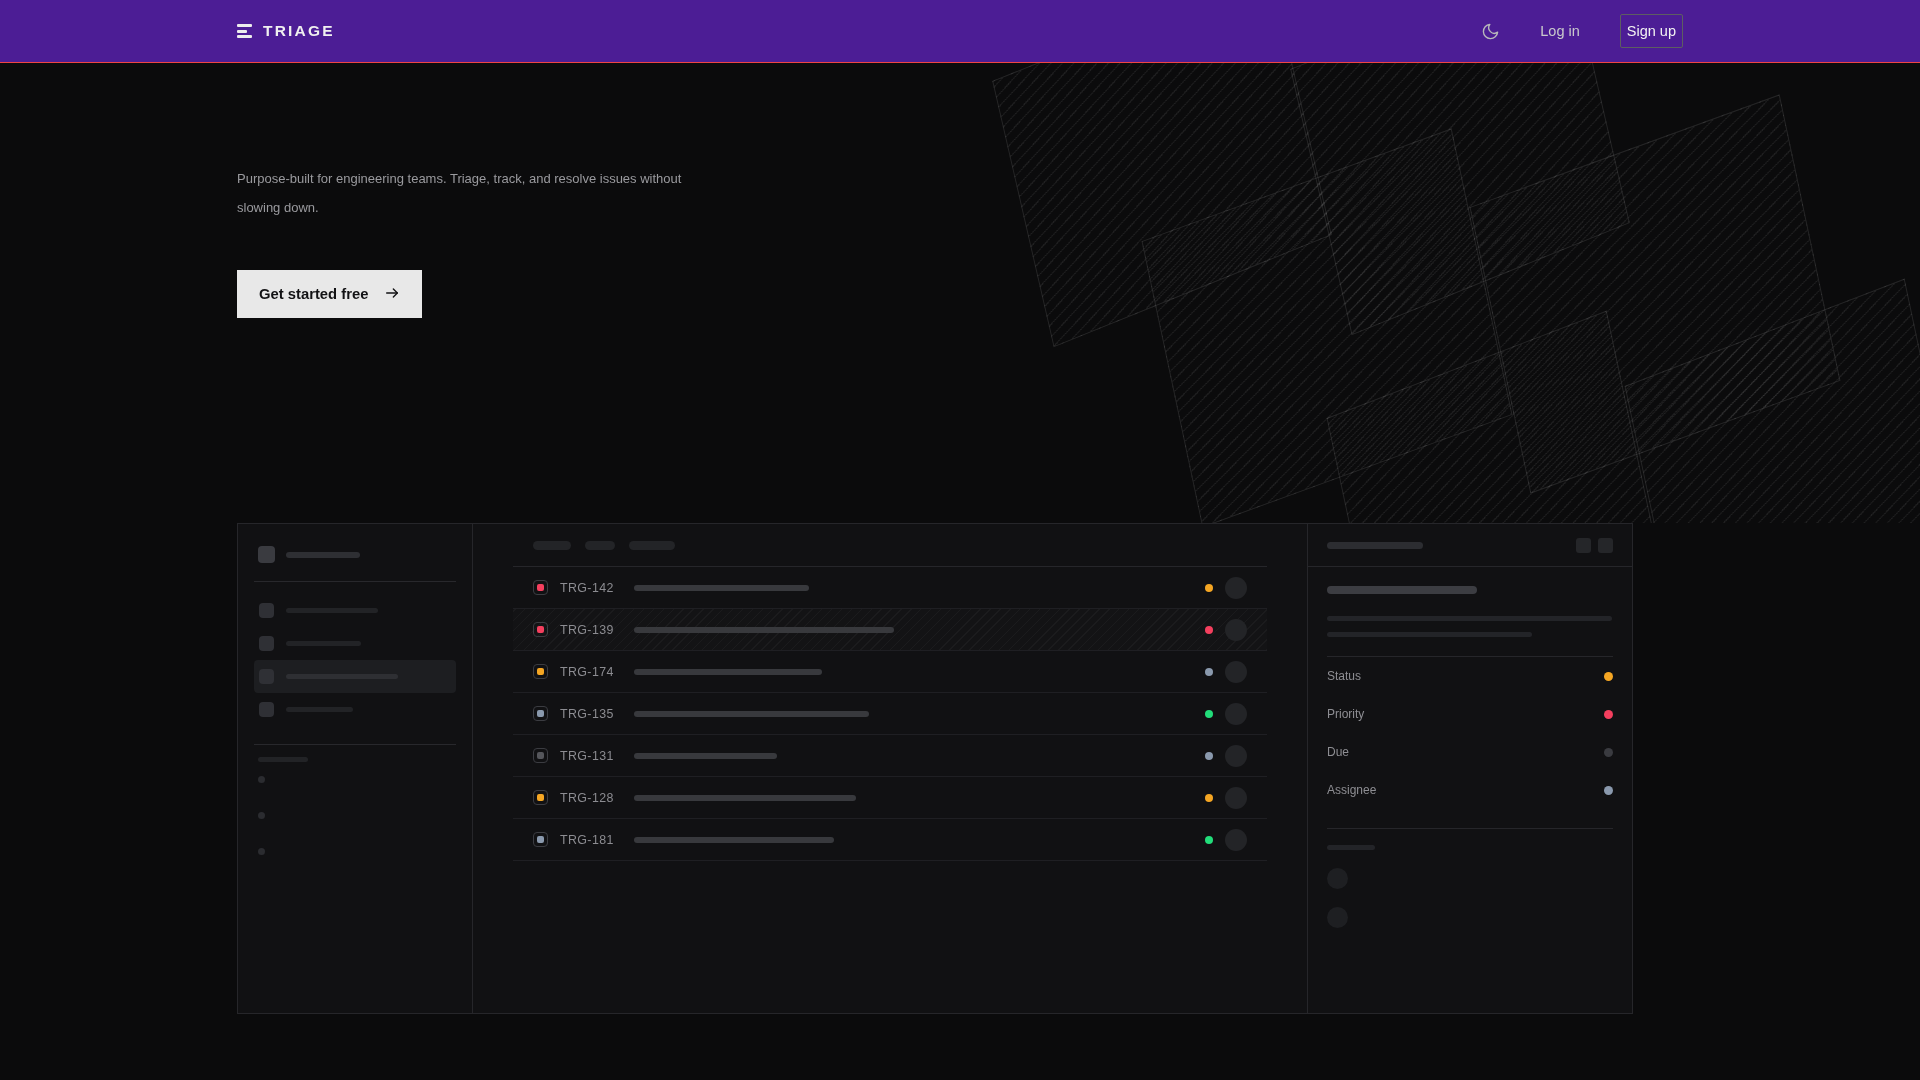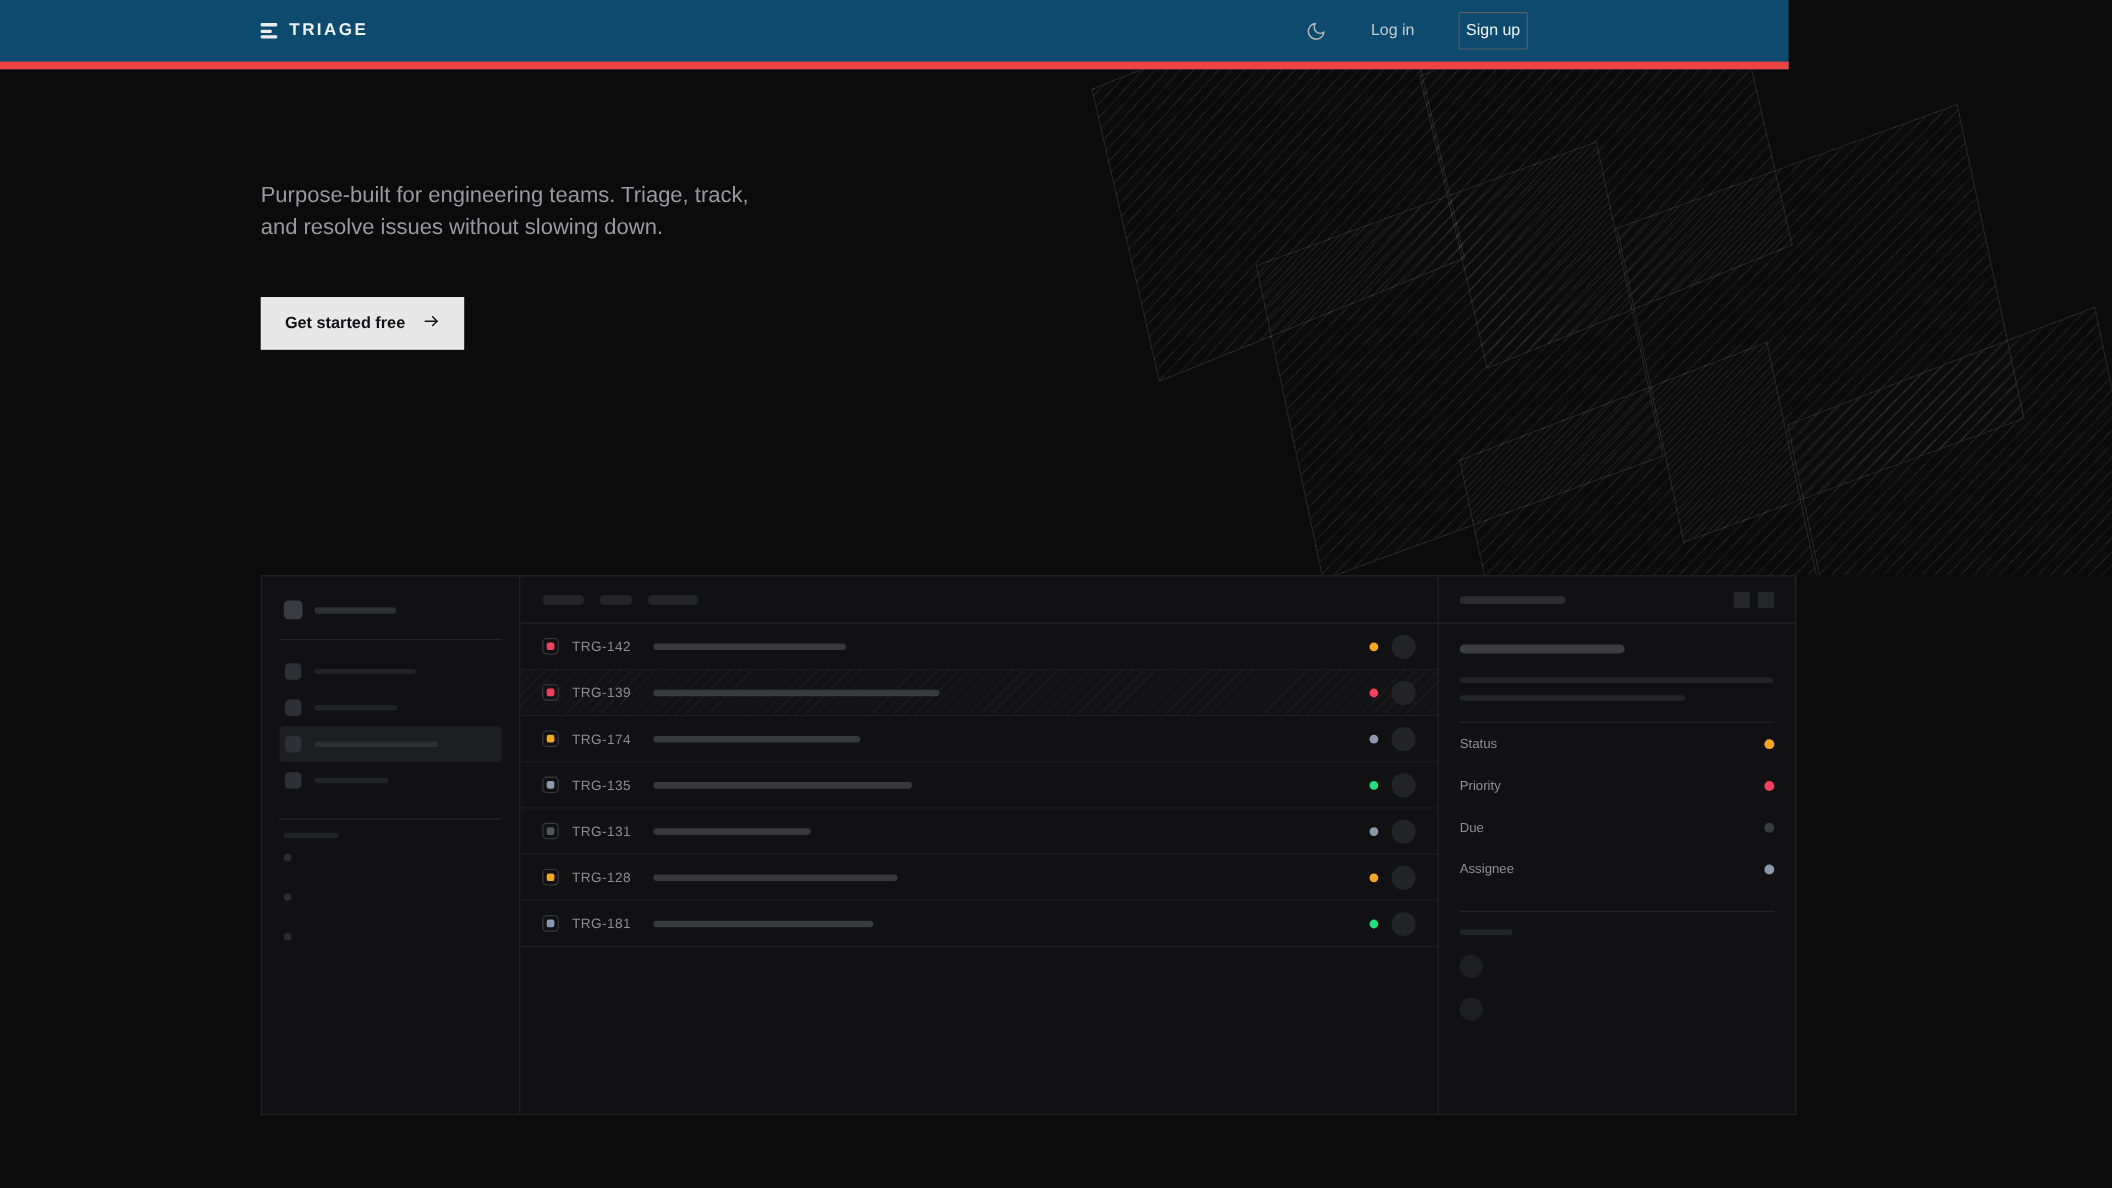--- a/index.html
+++ b/index.html
@@ -7,24 +7,24 @@
   body {
     background:#0b0b0c;
     font-family:"Liberation Sans", sans-serif;
     color:#e8e8e8;
     overflow:hidden;
     position:relative;
   }
 
   
   .nav {
-    position:absolute; top:0; left:0; width:1626px; height:63px;
-    background:#0c4a6e;
+    position:absolute; top:0; left:0; width:1920px; height:63px;
+    background:#4c1d95;
     display:flex; align-items:center;
-    border-bottom:7px solid #ef4444;
+    border-bottom:1px solid #ef4444;
     z-index:40;
   }
   .nav-logo {
     position:absolute; left:237px; top:50%; transform:translateY(-50%);
     display:flex; align-items:center; gap:11px;
   }
   .logo-mark { display:flex; flex-direction:column; gap:2.5px; width:15px; }
   .logo-mark i { display:block; height:3px; background:#ededed; border-radius:1px; }
   .logo-mark i:nth-child(1){ width:15px; }
   .logo-mark i:nth-child(2){ width:10px; }
@@ -60,36 +60,36 @@
   .p5 { width:300px; height:270px; left:1345px; top:300px;  transform:rotate(-21deg) skewX(-9deg); }
   .p6 { width:300px; height:270px; left:1643px; top:268px;  transform:rotate(-21deg) skewX(-9deg); }
 
   
   .hero { position:absolute; left:237px; top:116px; z-index:10; }
   .hero h1 {
     font-size:57px; line-height:65px; font-weight:bold;
     letter-spacing:-1.4px; color:#f2f2f2;
   }
   .hero p {
-    margin-top:48px; font-size:20px; line-height:29px; color:#9a9a9e;
+    margin-top:48px; font-size:13px; line-height:29px; color:#9a9a9e;
     max-width:470px;
   }
   .cta {
     margin-top:48px; display:inline-flex; align-items:center; gap:16px;
     background:#e8e8e8; color:#121214; border:none;
     padding:0 22px; height:48px; font-size:14.8px; font-weight:bold;
     cursor:pointer; font-family:inherit;
   }
   .cta svg { width:16px; height:16px; }
 
   
   .app {
     position:absolute; left:237px; top:523px; width:1396px; height:491px;
     background:#111113; border:1px solid #26262a;
-    display:flex; z-index:12; overflow:hidden;
+    display:flex; z-index:12; overflow:hidden;gap:40px;
   }
   .ph { background:#2e2f33; border-radius:3px; }
   .ph-dim { background:#222326; border-radius:3px; }
 
   
   .sidebar { width:235px; border-right:1px solid #26262a; padding:19px 16px 0 16px; flex:none; }
   .ws { display:flex; align-items:center; gap:11px; padding:3px 4px 0 4px; }
   .ws-square { width:17px; height:17px; background:#3a3b40; border-radius:4px; flex:none; }
   .ws-bar { height:6px; width:74px; }
   .side-div { height:1px; background:#28282c; margin:18px 0 12px 0; }

